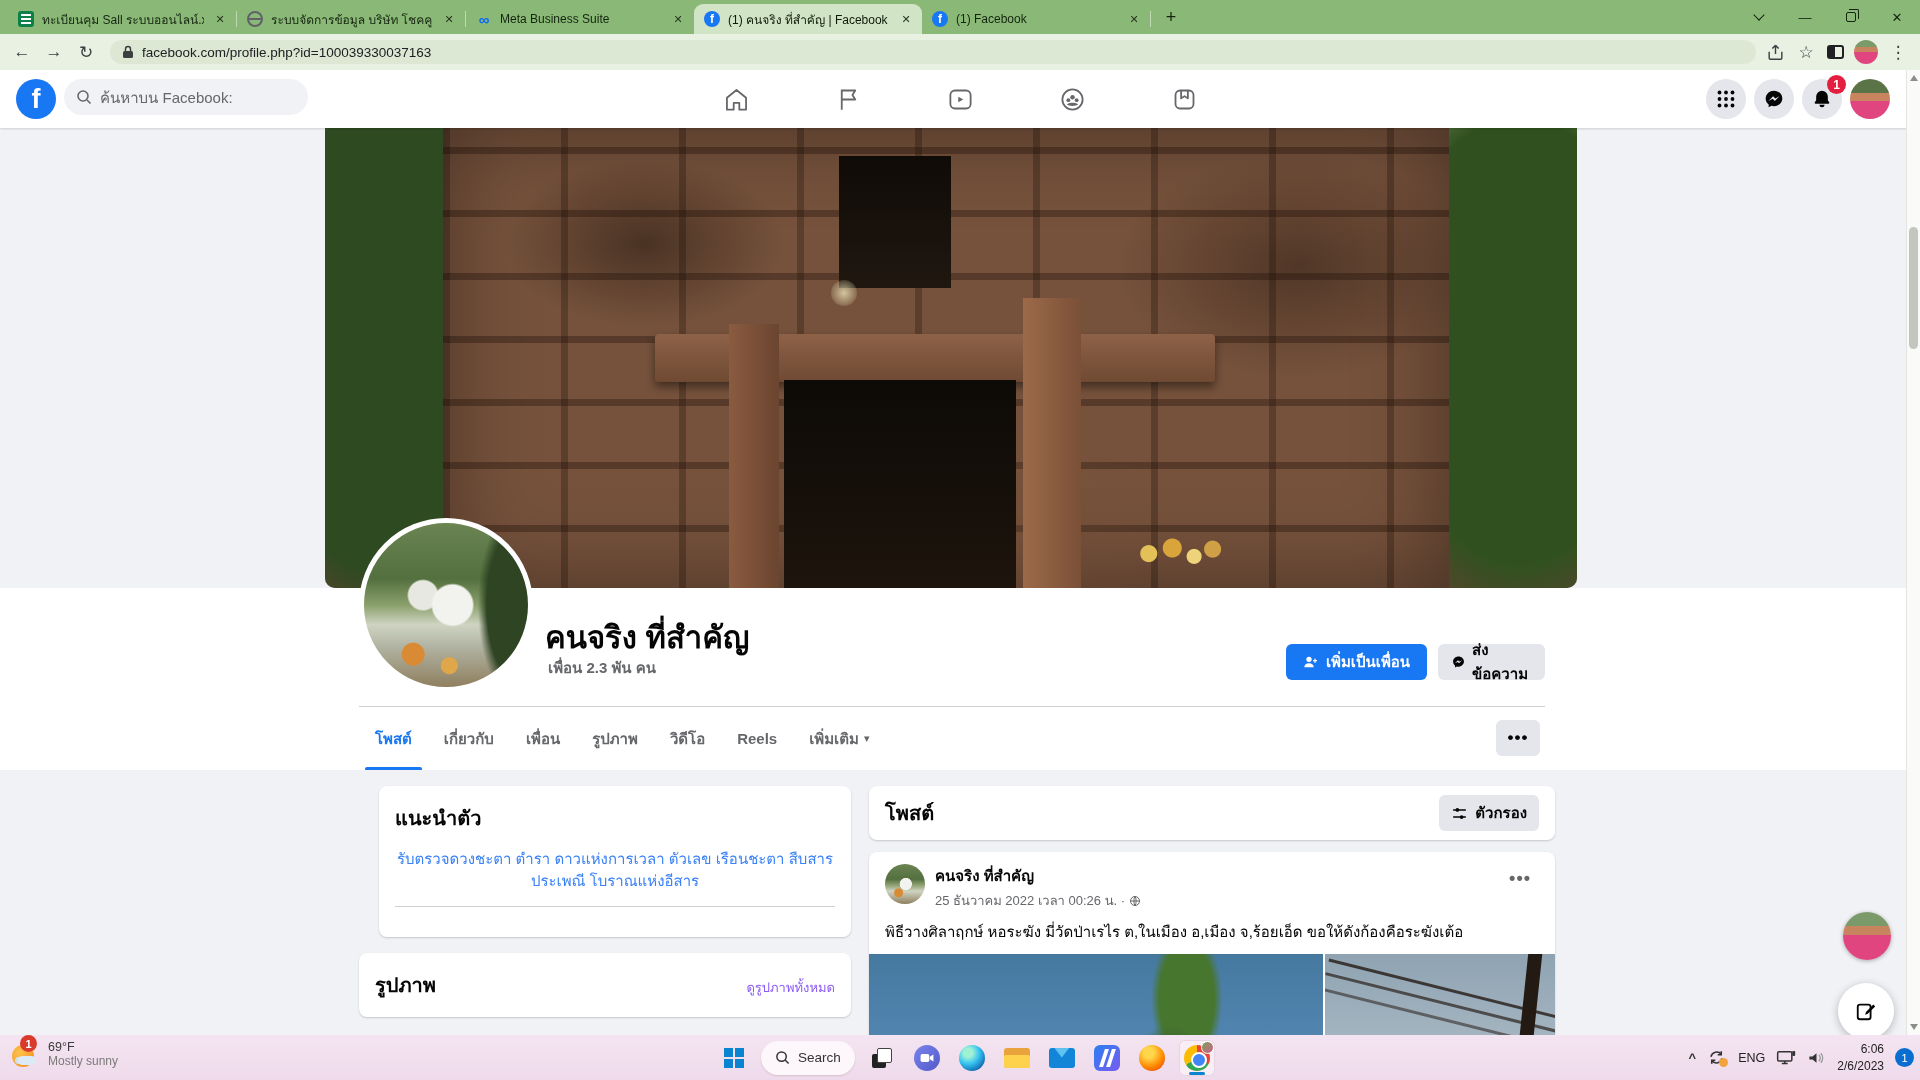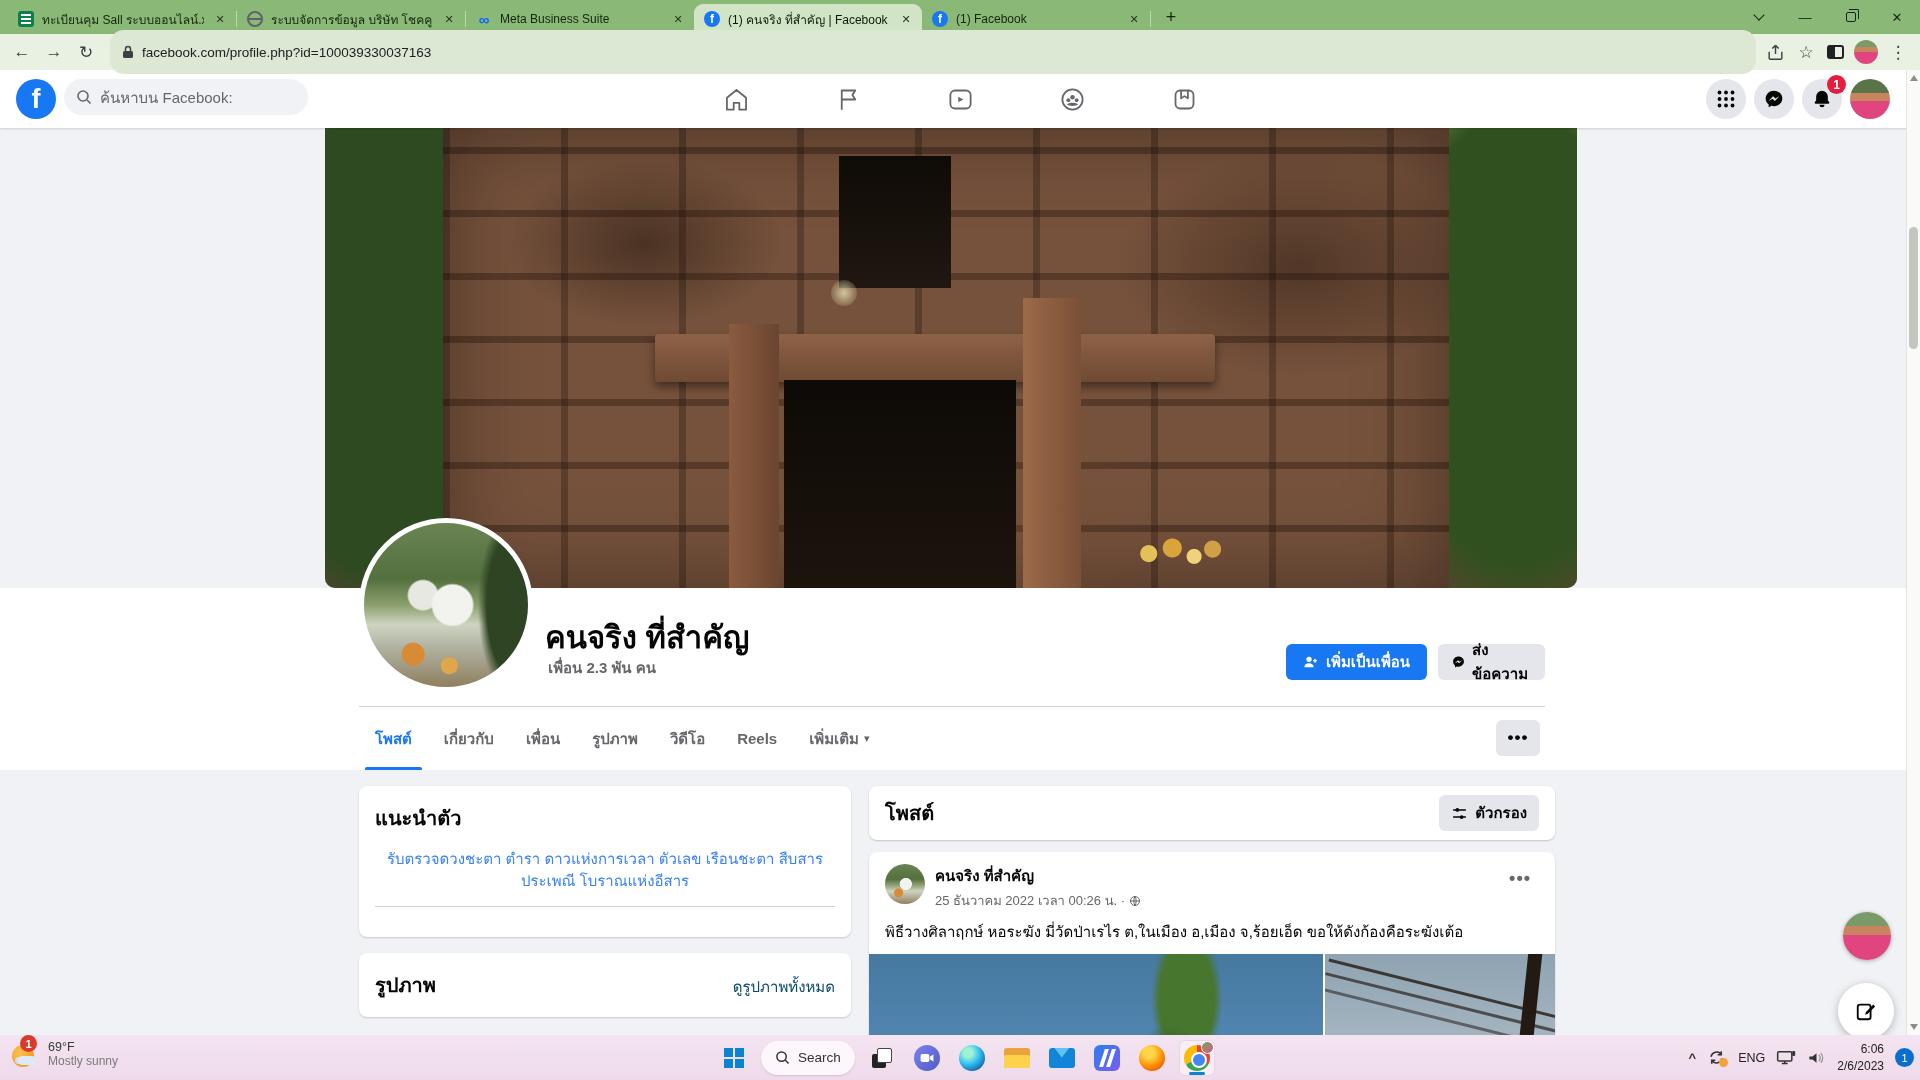--- a/index.html
+++ b/index.html
@@ -24,21 +24,21 @@
   .newtab { width:28px; height:28px; margin:0 0 3px 6px; display:flex; align-items:center; justify-content:center; font-size:18px; color:#15240f; border-radius:50%; cursor:pointer; }
   .wincontrols { position:absolute; right:0; top:0; height:34px; display:flex; align-items:center; }
   .winbtn { width:46px; height:34px; display:flex; align-items:center; justify-content:center; font-size:13px; color:#15240f; cursor:pointer; }
   .chev-down { width:8px; height:8px; border-right:1.8px solid #15240f; border-bottom:1.8px solid #15240f; transform:rotate(45deg); margin-top:-4px; }
   .restore-glyph { width:10px; height:10px; border:1.5px solid #15240f; border-radius:2px; position:relative; }
   .restore-glyph::after { content:""; position:absolute; left:2px; top:-4px; width:9px; height:9px; border-top:1.5px solid #15240f; border-right:1.5px solid #15240f; border-radius:0 2px 0 0; }
 
   
   .toolbar { position:absolute; top:34px; left:0; right:0; height:36px; background:#e9f1e3; display:flex; align-items:center; padding:0 8px; gap:4px; z-index:40; }
   .navbtn { width:28px; height:28px; border-radius:50%; display:flex; align-items:center; justify-content:center; font-size:17px; color:#3c4043; cursor:pointer; flex:0 0 auto; }
-  .urlbox { flex:1; height:44px; background:#dcE8d4; background:#dce8d4; border-radius:14px; display:flex; align-items:center; padding:0 12px; gap:8px; margin:0 6px; }
+  .urlbox { flex:1; height:24px; background:#dcE8d4; background:#dce8d4; border-radius:14px; display:flex; align-items:center; padding:0 12px; gap:8px; margin:0 6px; }
   .urltext { font-size:13.5px; color:#202124; }
   .toolbar-right { display:flex; align-items:center; gap:10px; padding-right:4px; }
   .panel-icon { width:17px; height:14px; border:2px solid #202124; border-radius:3px; position:relative; }
   .panel-icon::after { content:""; position:absolute; left:0; top:0; bottom:0; width:6px; background:#202124; }
   .mini-avatar { width:24px; height:24px; border-radius:50%; background:linear-gradient(180deg,#7a9a6a 0 30%,#c8845f 30% 48%,#e0457f 48% 100%); }
 
   
   .fb-page { position:absolute; top:70px; left:0; right:0; bottom:45px; background:#f0f2f5; overflow:hidden; }
   .fb-header { position:absolute; top:0; left:0; right:0; height:58px; background:#fff; box-shadow:0 1px 2px rgba(0,0,0,.15); z-index:5; }
   .fb-logo { position:absolute; left:16px; top:9px; width:40px; height:40px; border-radius:50%; background:#1877f2; color:#fff; font-size:27px; font-weight:bold; display:flex; align-items:center; justify-content:center; }
@@ -103,29 +103,29 @@
   .ptab { display:flex; align-items:center; gap:5px; padding:0 16px; font-size:15px; font-weight:600; color:#65676b; cursor:pointer; position:relative; }
   .ptab.active { color:#1877f2; }
   .ptab.active::after { content:""; position:absolute; left:6px; right:6px; bottom:0; height:3px; background:#1877f2; border-radius:2px 2px 0 0; }
   .caret { font-size:11px; }
   .more-btn { position:absolute; right:380px; top:132px; width:44px; height:36px; border-radius:6px; background:#e4e6eb; display:flex; align-items:center; justify-content:center; font-size:17px; font-weight:bold; color:#050505; cursor:pointer; letter-spacing:1px; }
 
   
   .card { background:#fff; border-radius:8px; box-shadow:0 1px 2px rgba(0,0,0,.18); }
   .col-left { position:absolute; left:359px; top:716px; width:492px; }
   .col-right { position:absolute; left:869px; top:716px; width:686px; }
-  .intro-card { padding:16px; }
+  .intro-card { padding:16px;margin-left:20px; }
   .intro-title { font-size:20px; font-weight:bold; color:#050505; }
   .intro-bio { margin-top:14px; font-size:15px; color:#3b82f6; text-align:center; line-height:1.45; }
   .intro-div { margin:14px 0; border-top:1px solid #ced0d4; }
   .intro-follow { display:flex; align-items:center; gap:12px; font-size:15px; color:#050505; }
   .photos-card { margin-top:16px; padding:16px; }
   .photos-head { display:flex; align-items:baseline; justify-content:space-between; }
   .photos-title { font-size:20px; font-weight:bold; color:#050505; }
-  .photos-link { font-size:15px; color:#0c4a6e; cursor:pointer; }
+  .photos-link { font-size:13px; color:#8b5cf6; cursor:pointer; }
   .posts-head-card { height:54px; display:flex; align-items:center; justify-content:space-between; padding:0 16px; }
   .posts-title { font-size:20px; font-weight:bold; color:#050505; }
   .filter-btn { display:flex; align-items:center; gap:7px; height:36px; padding:0 12px; background:#e4e6eb; border-radius:6px; font-size:15px; font-weight:600; color:#050505; cursor:pointer; }
   .post-card { margin-top:12px; padding:12px 16px 0; }
   .post-head { display:flex; align-items:flex-start; gap:10px; }
   .post-avatar { width:40px; height:40px; border-radius:50%; flex:0 0 auto; cursor:pointer;
       background:
       radial-gradient(circle 6px at 34% 72%, #d98a35 0 4px, transparent 5px),
       radial-gradient(circle 10px at 52% 50%, #f2f2ee 0 58%, transparent 64%),
       linear-gradient(180deg,#6a8452 0%,#54703f 38%,#9aa87c 55%,#cfd4c2 68%,#8f7f5e 100%); }

